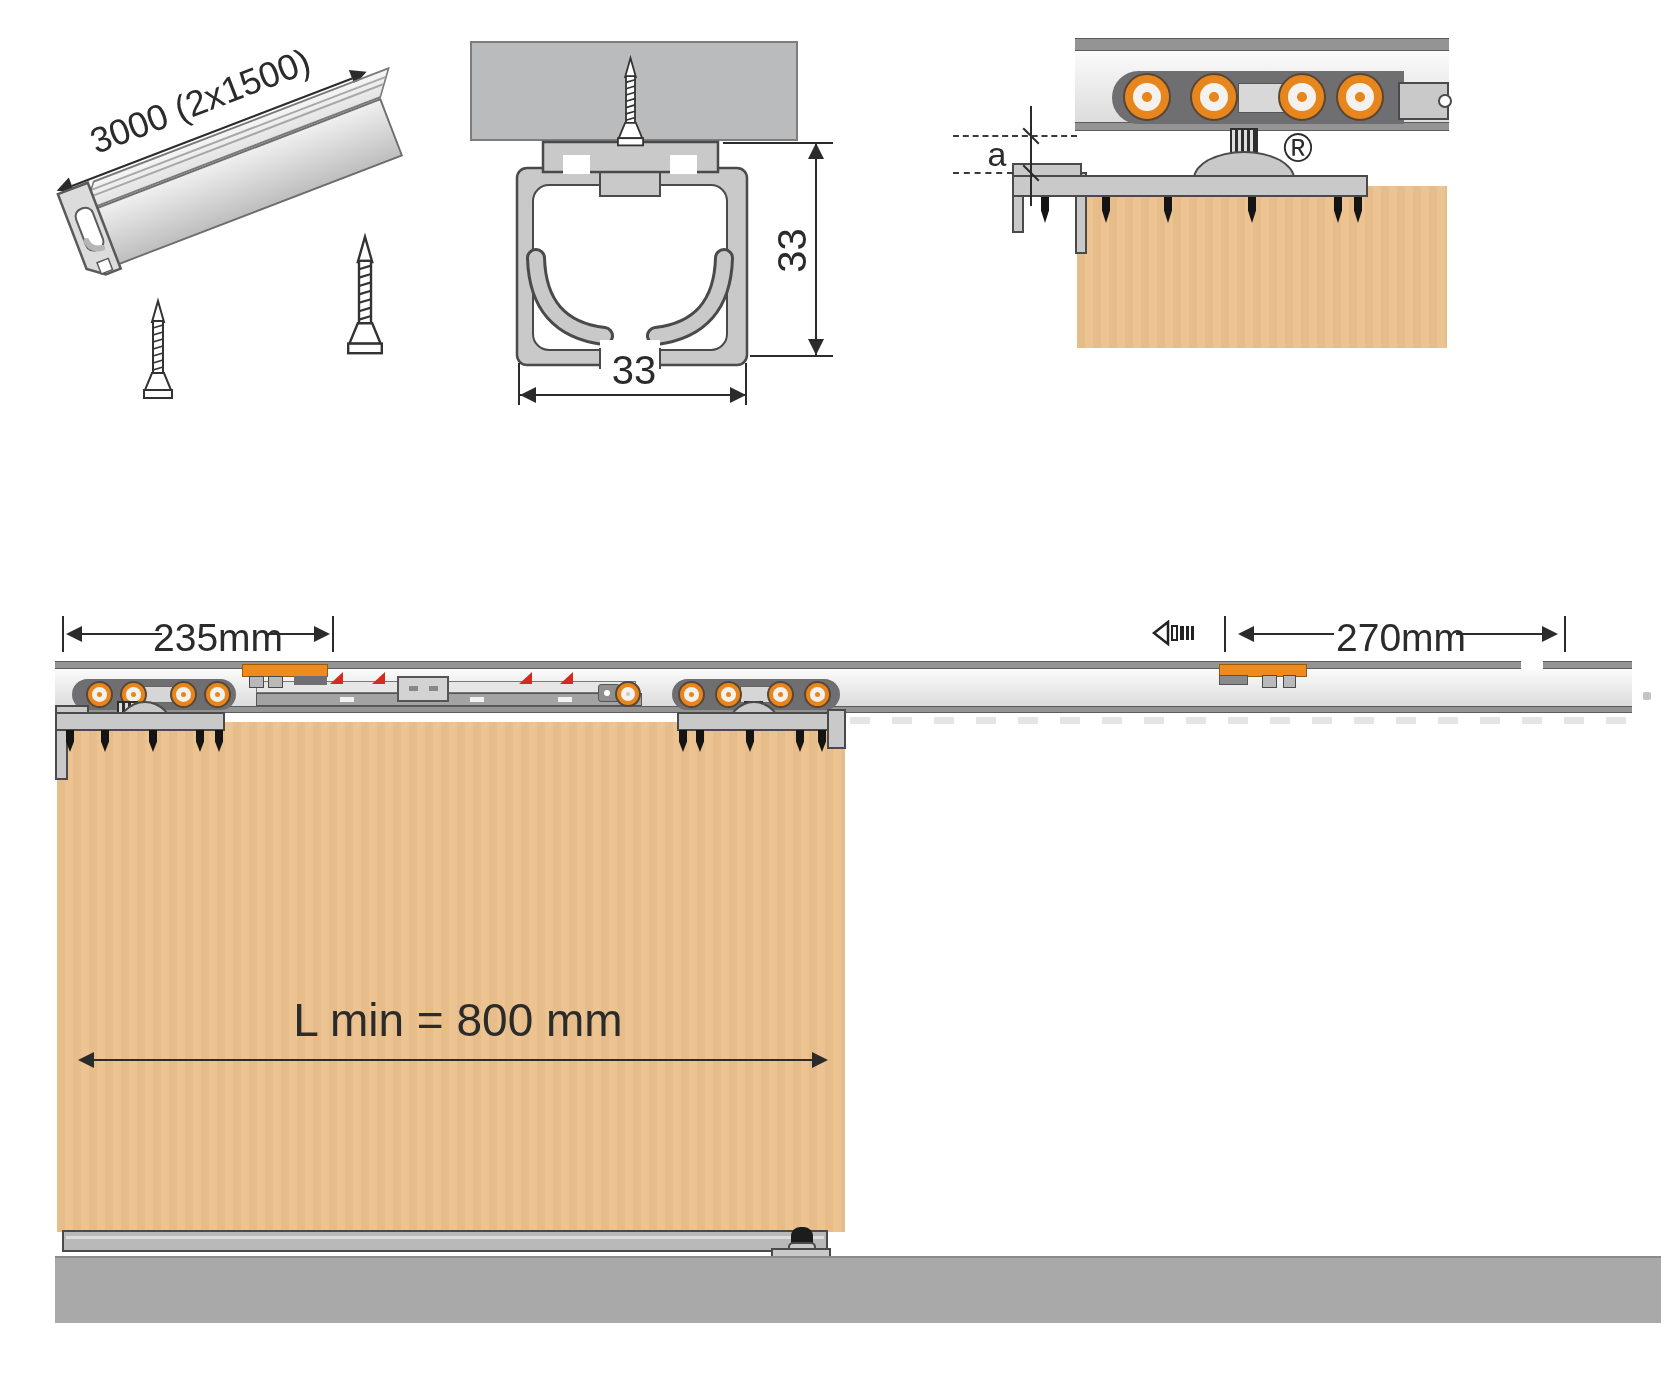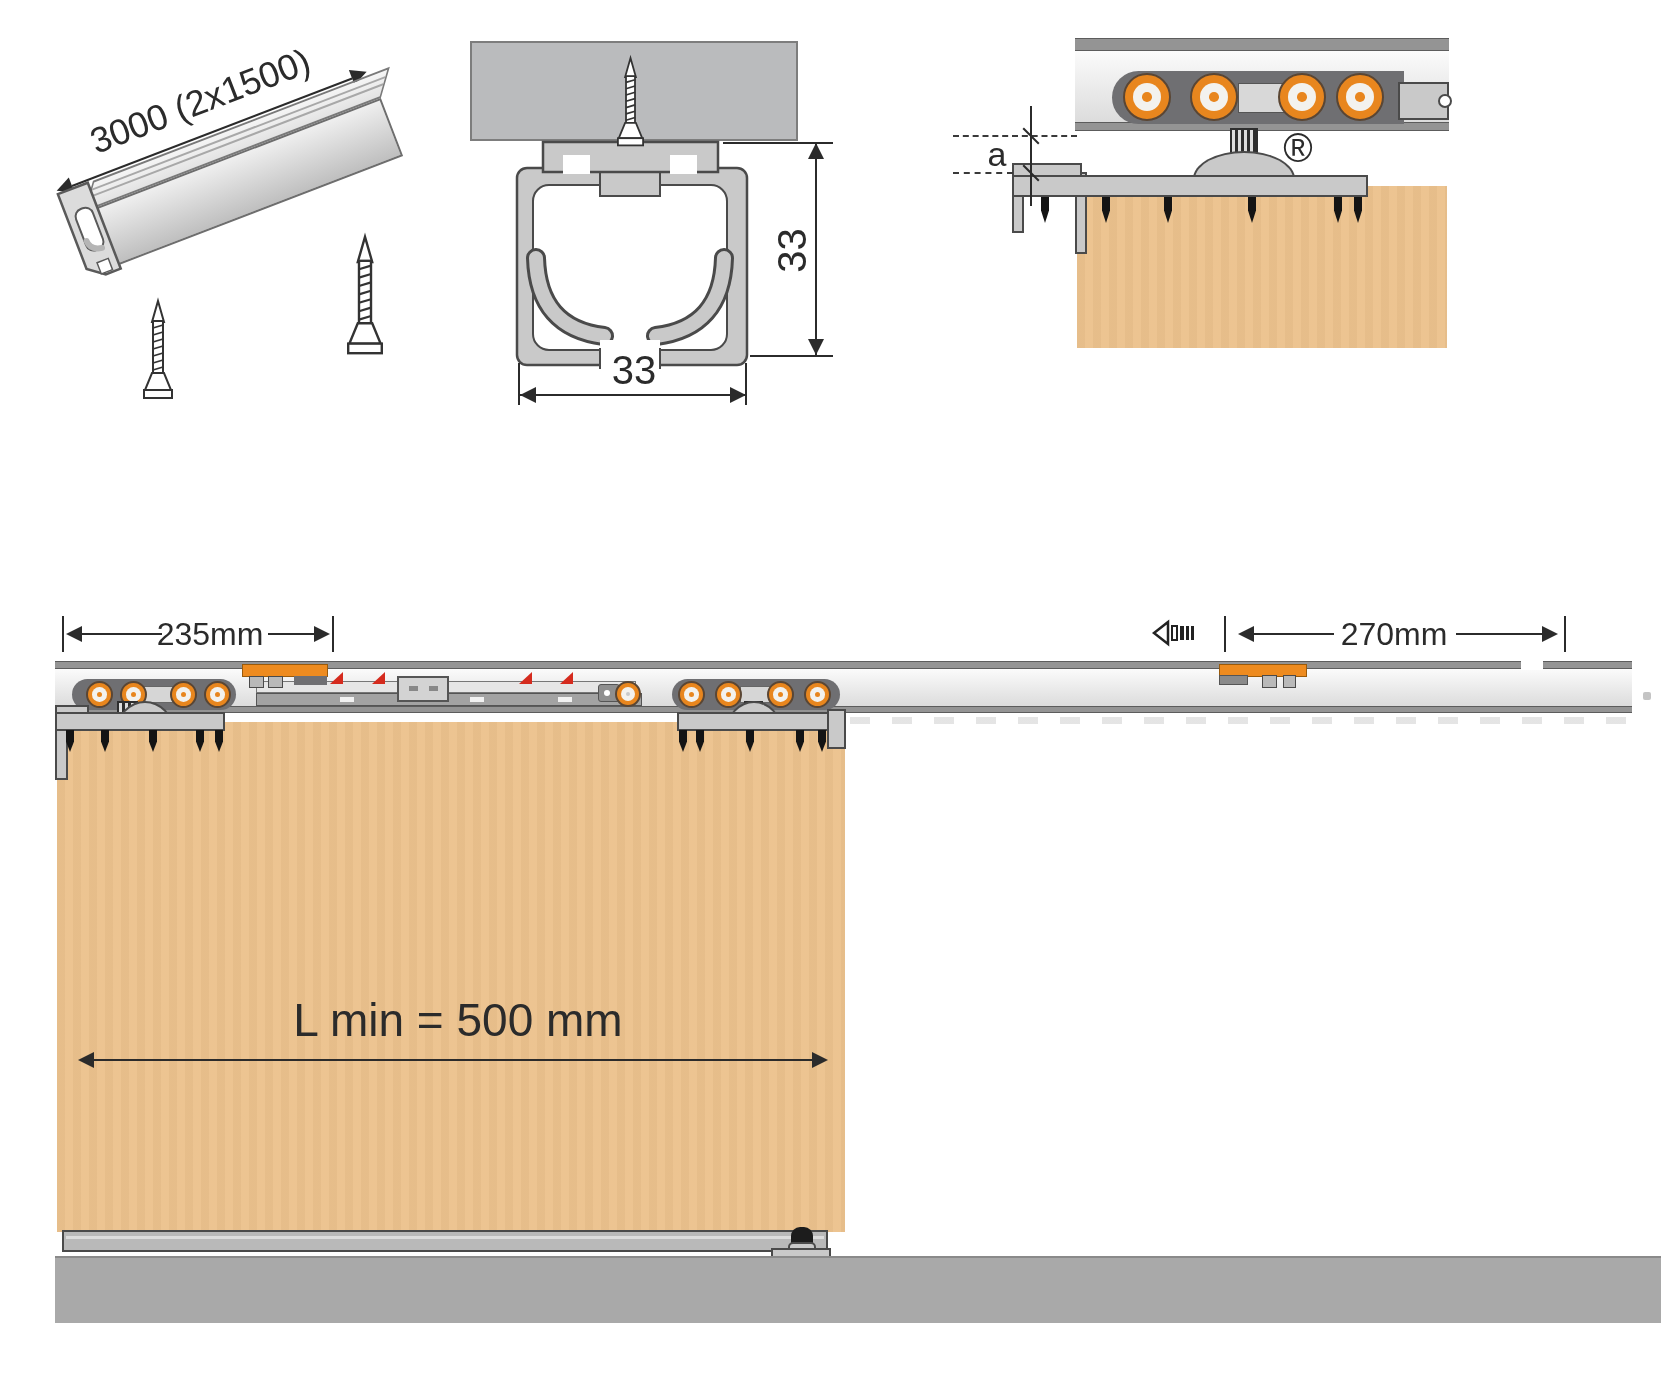--- a/index.html
+++ b/index.html
@@ -8,21 +8,21 @@
   .abs { position:absolute; }
   .hline { position:absolute; height:2px; background:#2b2b2b; }
   .vline { position:absolute; width:2px; background:#2b2b2b; }
   .dash { position:absolute; height:0; border-top:2px dashed #3a3a3a; }
   .tickline { position:absolute; width:22px; height:2px; background:#2b2b2b; transform:rotate(45deg); }
   .ah { position:absolute; width:0; height:0; border-style:solid; }
   .ah-left  { border-width:8px 16px 8px 0;  border-color:transparent #2b2b2b transparent transparent; }
   .ah-right { border-width:8px 0 8px 16px;  border-color:transparent transparent transparent #2b2b2b; }
   .ah-up    { border-width:0 8px 16px 8px;  border-color:transparent transparent #2b2b2b transparent; }
   .ah-down  { border-width:16px 8px 0 8px;  border-color:#2b2b2b transparent transparent transparent; }
-  .dim-text { position:absolute; font-size:32px; white-space:nowrap; text-align:center; color:#2b2b2b; }
+  .dim-text { position:absolute; font-size:39px; white-space:nowrap; text-align:center; color:#2b2b2b; }
   .roller { position:absolute; border-radius:50%; background:#E8861E; border:2px solid #5a4634; box-sizing:border-box; }
   .roller::before { content:""; position:absolute; inset:18%; background:#f3f2ee; border-radius:50%; }
   .roller::after  { content:""; position:absolute; inset:39%; background:#E8861E; border-radius:50%; }
   .roller.gray-hub::after { background:#c9c9c9; }
   .spike { position:absolute; width:8px; height:22px; background:#141414;
            clip-path:polygon(0 0,100% 0,100% 52%,50% 100%,0 52%); }
   .hump { position:absolute; background:#c9c9c9; border:2px solid #4a4a4a; border-bottom:none;
           border-radius:50% 50% 0 0 / 100% 100% 0 0; box-sizing:border-box; }
   .bracket-bar { position:absolute; background:#c9c9c9; border:2px solid #4a4a4a; box-sizing:border-box; }
   .ribbed { position:absolute; background:repeating-linear-gradient(90deg,#dedede 0 3px,#2e2e2e 3px 6px);
@@ -237,21 +237,21 @@
     <div class="bracket-bar" style="left:677px;top:712px;width:153px;height:19px;"></div>
     <div class="spike" style="left:679px;top:730px;"></div>
     <div class="spike" style="left:696px;top:730px;"></div>
     <div class="spike" style="left:746px;top:730px;"></div>
     <div class="spike" style="left:796px;top:730px;"></div>
     <div class="spike" style="left:818px;top:730px;"></div>
     <div class="gray-piece" style="left:827px;top:709px;width:19px;height:40px;"></div>
   </div>
 
   <div>
-    <div class="dim-text" style="left:258px;top:993px;width:400px;font-size:46px;">L min = 500 mm</div>
+    <div class="dim-text" style="left:258px;top:993px;width:400px;font-size:46px;">L min = 800 mm</div>
     <div class="hline" style="left:92px;top:1059px;width:720px;"></div>
     <div class="ah ah-left" style="left:78px;top:1052px;"></div>
     <div class="ah ah-right" style="left:812px;top:1052px;"></div>
   </div>
 
   <div class="abs" style="left:62px;top:1230px;width:766px;height:22px;background:#b9b9b9;border:2px solid #4a4a4a;box-sizing:border-box;"></div>
   <div class="abs" style="left:66px;top:1236px;width:758px;height:3px;background:#dcdcdc;"></div>
   <div class="abs" style="left:791px;top:1227px;width:22px;height:24px;background:#1c1c1c;border-radius:9px 9px 3px 3px;"></div>
   <div class="gray-piece" style="left:788px;top:1242px;width:28px;height:10px;border-radius:5px 5px 0 0;"></div>
   <div class="gray-piece" style="left:771px;top:1248px;width:60px;height:12px;"></div>

